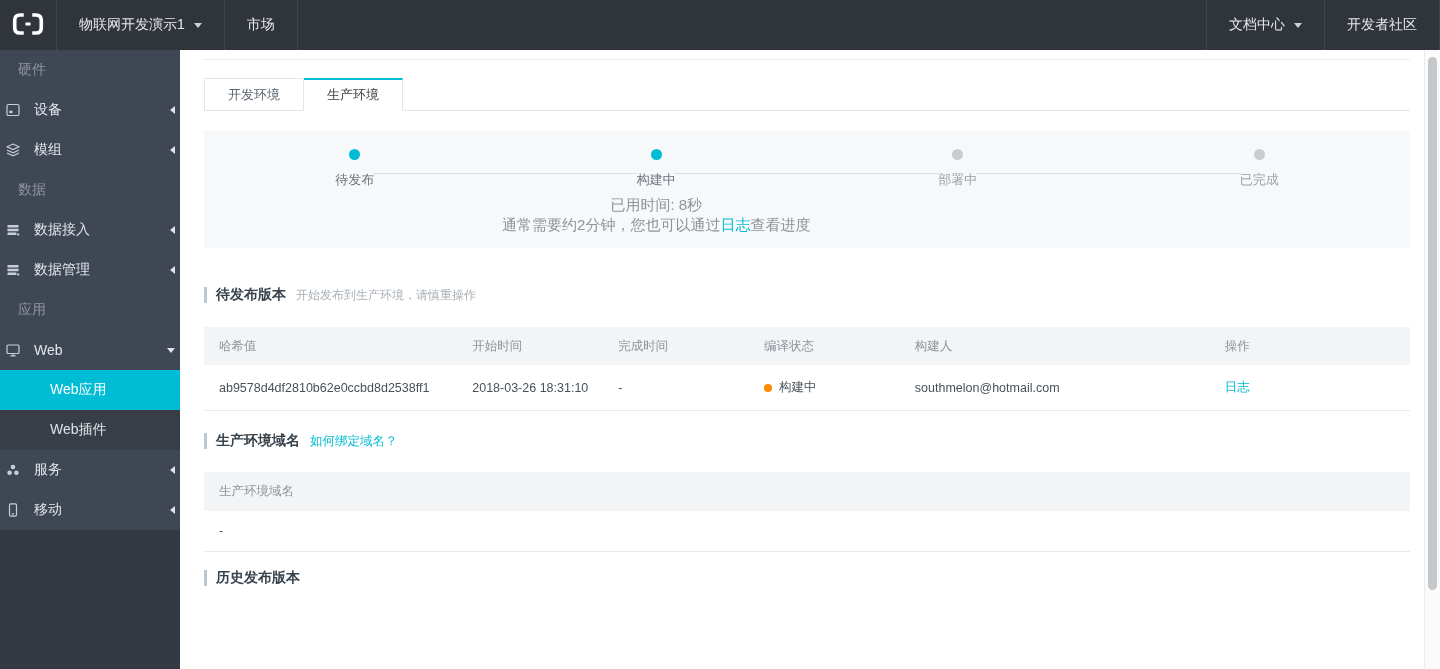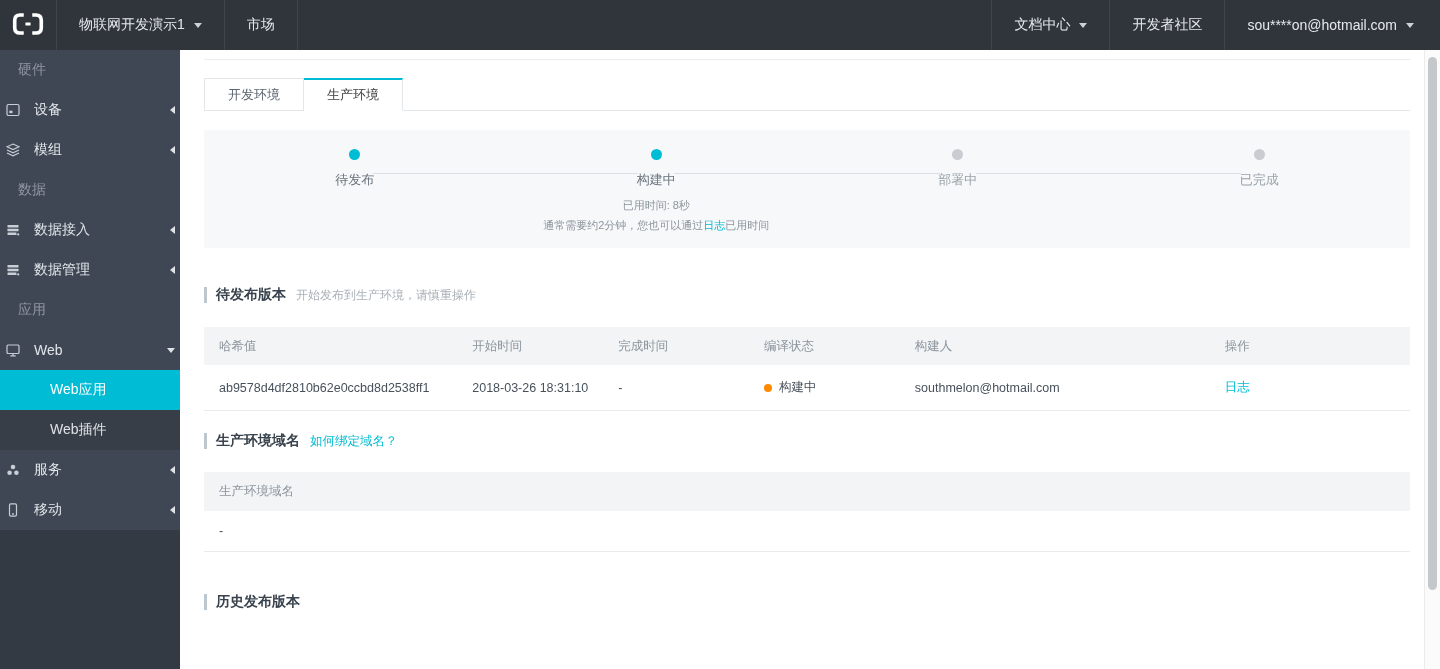--- a/index.html
+++ b/index.html
@@ -61,28 +61,28 @@
   .steps { display: flex; }
   .step { width: 25%; display: flex; flex-direction: column; align-items: center;
     position: relative; }
   .step + .step::before { content: ""; position: absolute; top: 24px; height: 1px;
     left: calc(-50% + 18px); width: calc(100% - 36px); background: #dcdfe3; }
   .dot { width: 11px; height: 11px; border-radius: 50%; background: #c9cdd1; }
   .step.on .dot { background: #00bcd4; }
   .step-label { margin-top: 11px; font-size: 13px; color: #9aa2aa; }
   .step.on .step-label { color: #69737c; }
   .step-info { position: absolute; left: 37.5%; top: 65px; transform: translateX(-50%);
-    text-align: center; font-size: 11px; color: #8b949c; line-height: 20px;
+    text-align: center; font-size: 15px; color: #8b949c; line-height: 20px;
     white-space: nowrap; }
   .inline-link { color: #00bcd4; text-decoration: none; cursor: pointer; }
 
   .section-head { display: flex; align-items: center; height: 20px; }
   .sh-pending { margin-top: 37px; }
   .sh-domain  { margin-top: 20px; }
-  .sh-history { margin-top: 40px; }
+  .sh-history { margin-top: 16px; }
   .sh-bar { width: 3px; height: 16px; background: #bcc7d0; margin-right: 9px; }
   .sh-title { font-size: 14px; font-weight: bold; color: #39434d; }
   .sh-subtitle { font-size: 12px; color: #a9b0b7; margin-left: 10px; }
   .sh-link { font-size: 12.5px; color: #00bcd4; margin-left: 10px; text-decoration: none;
     cursor: pointer; }
 
   .table { margin-top: 22px; }
   .table2 { margin-top: 21px; }
   .thead { display: flex; align-items: center; height: 38px; background: #f2f4f6;
     font-size: 12.5px; color: #8b949c; }
@@ -130,24 +130,20 @@
   <div class="nav-sep"></div>
   <div class="nav-item">
     <span>文档中心</span>
     <span class="caret-down"></span>
   </div>
   <div class="nav-sep"></div>
   <div class="nav-item">
     <span>开发者社区</span>
   </div>
   <div class="nav-sep"></div>
-  <div class="nav-item account">
-    <span>sou****on@hotmail.com</span>
-    <span class="caret-down"></span>
-  </div>
 </div>
 
 <div class="sidebar">
   <div class="menu">
     <div class="menu-section">
       <span>硬件</span>
     </div>
     <div class="menu-item">
       <span class="mi-icon">
         <svg width="16" height="16" viewBox="0 0 16 16" fill="none">
@@ -269,21 +265,21 @@
         <span class="step-label">部署中</span>
       </div>
       <div class="step">
         <span class="dot"></span>
         <span class="step-label">已完成</span>
       </div>
     </div>
     <div class="step-info">
       <div>已用时间: 8秒</div>
       <div>
-        <span>通常需要约2分钟，您也可以通过</span><a class="inline-link">日志</a><span>已用时间</span>
+        <span>通常需要约2分钟，您也可以通过</span><a class="inline-link">日志</a><span>查看进度</span>
       </div>
     </div>
   </div>
 
   <div class="section-head sh-pending">
     <span class="sh-bar"></span>
     <span class="sh-title">待发布版本</span>
     <span class="sh-subtitle">开始发布到生产环境，请慎重操作</span>
   </div>
 

